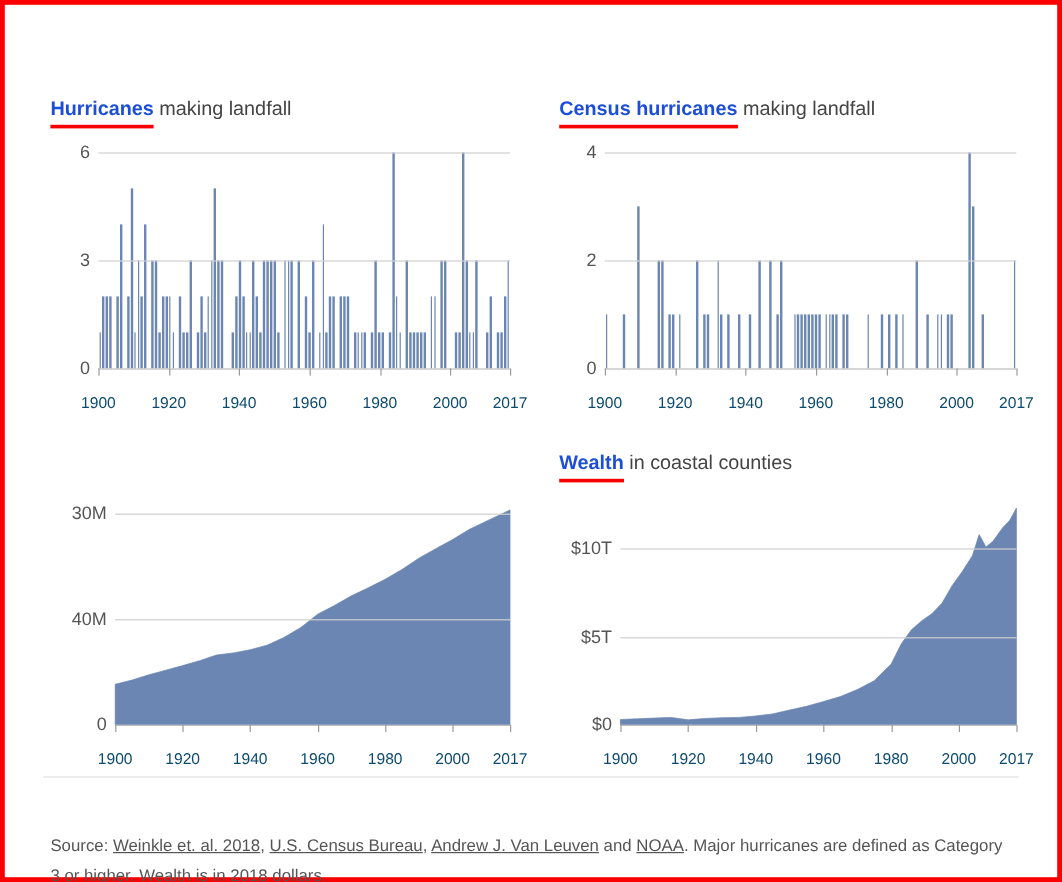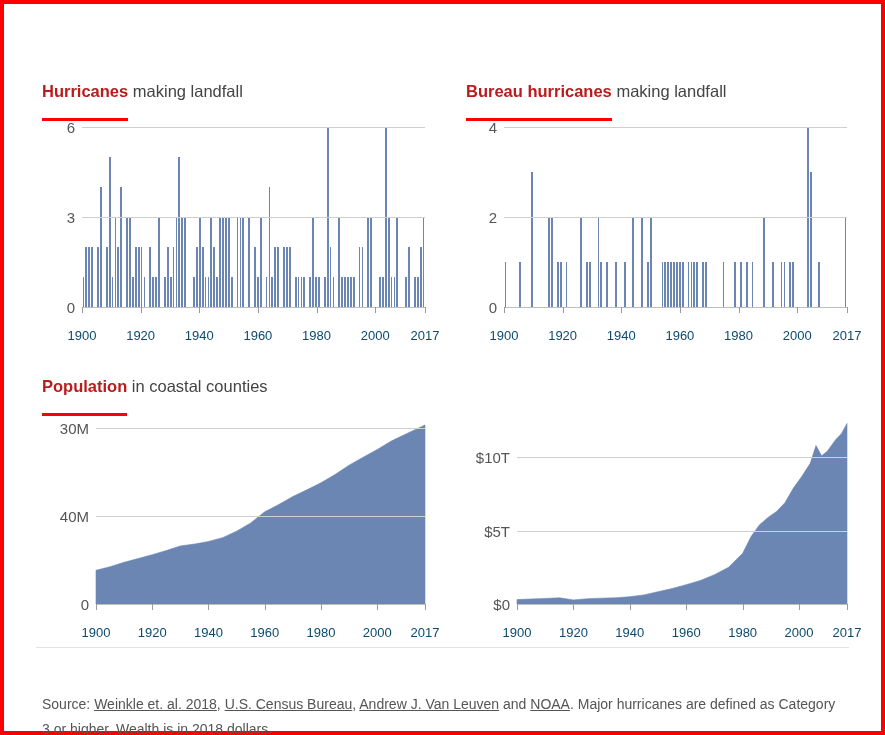--- a/index.html
+++ b/index.html
@@ -51,23 +51,23 @@
   }
   .panel-title {
     font-size: 16.5px;
     color: #3c3c3c;
     white-space: nowrap;
     font-family: "Liberation Sans", sans-serif;
     line-height: 18px;
   }
   .panel-title .kw {
     font-weight: bold;
-    color: #b91c1c;
+    color: #1d4ed8;
     border-bottom: 3px solid #fb0000;
-    padding-bottom: 18px;
+    padding-bottom: 4px;
     display: inline-block;
   }
   .panel-title .rest {
     color: #444444;
   }
 
   
   .plot {
     position: absolute;
     box-sizing: border-box;
@@ -279,21 +279,21 @@
             <div class="xtick" style="left: 293.162px;"></div>
             <div class="xlabel" style="left: 293.162px;">2000</div>
             <div class="xtick" style="left: 343px;"></div>
             <div class="xlabel" style="left: 343px;">2017</div>
           </div>
         </div>
     </div>
 
     <div class="panel" style="left:462px; top:78px; width:400px;">
       <div class="panel-title">
-        <span class="kw">Bureau hurricanes</span><span class="rest"> making landfall</span>
+        <span class="kw">Census hurricanes</span><span class="rest"> making landfall</span>
       </div>
     </div>
     <div class="plot" id="plot-major-hurricanes" style="left:500px; top:123px; width:343px; height:180px;">
       <div class="bars">
           <div class="bar" style="left: 0.552288px; width: 1.8022px; height: 45px; background: rgb(107, 134, 179);"></div>
           <div class="bar" style="left: 15.0862px; width: 1.8022px; height: 45px; background: rgb(107, 134, 179);"></div>
           <div class="bar" style="left: 26.7133px; width: 1.8022px; height: 135px; background: rgb(107, 134, 179);"></div>
           <div class="bar" style="left: 44.154px; width: 1.8022px; height: 90px; background: rgb(107, 134, 179);"></div>
           <div class="bar" style="left: 47.0608px; width: 1.8022px; height: 90px; background: rgb(107, 134, 179);"></div>
           <div class="bar" style="left: 52.8743px; width: 1.8022px; height: 45px; background: rgb(107, 134, 179);"></div>
@@ -360,25 +360,20 @@
             <div class="xtick" style="left: 234.53px;"></div>
             <div class="xlabel" style="left: 234.53px;">1980</div>
             <div class="xtick" style="left: 293.162px;"></div>
             <div class="xlabel" style="left: 293.162px;">2000</div>
             <div class="xtick" style="left: 343px;"></div>
             <div class="xlabel" style="left: 343px;">2017</div>
           </div>
         </div>
     </div>
 
-    <div class="panel" style="left:38px; top:373px; width:400px;">
-      <div class="panel-title">
-        <span class="kw">Population</span><span class="rest"> in coastal counties</span>
-      </div>
-    </div>
     <div class="plot" id="plot-population" style="left:92px; top:418px; width:329px; height:182px;">
       <div class="areawrap">
           <svg width="329" height="182" class="areasvg">
             <path d="M0.00,148.24 L14.06,144.72 L28.12,140.32 L42.18,136.50 L56.24,132.68 L70.30,128.57 L84.36,123.88 L98.42,122.12 L112.48,119.47 L126.54,115.66 L140.60,109.20 L154.66,100.98 L168.72,89.83 L182.78,82.49 L196.84,74.56 L210.90,67.81 L224.96,60.76 L239.02,52.55 L253.08,43.15 L267.14,35.23 L281.20,27.59 L295.26,19.08 L309.32,12.33 L329.00,2.94 L329.00,182 L0.00,182 Z" fill="#6b86b3" stroke="#6b86b3" stroke-width="0.6"></path>
           </svg>
         </div>
       <div class="axis-layer">
           <div class="gridline baseline" style="top: 182px;"></div>
           <div class="ylabel" style="top: 182px;">0</div>
           <div class="gridline" style="top: 93.9355px;"></div>
@@ -397,20 +392,25 @@
             <div class="xtick" style="left: 224.957px;"></div>
             <div class="xlabel" style="left: 224.957px;">1980</div>
             <div class="xtick" style="left: 281.197px;"></div>
             <div class="xlabel" style="left: 281.197px;">2000</div>
             <div class="xtick" style="left: 329px;"></div>
             <div class="xlabel" style="left: 329px;">2017</div>
           </div>
         </div>
     </div>
 
+    <div class="panel" style="left:462px; top:373px; width:400px;">
+      <div class="panel-title">
+        <span class="kw">Wealth</span><span class="rest"> in coastal counties</span>
+      </div>
+    </div>
     <div class="plot" id="plot-wealth" style="left:513px; top:418px; width:330px; height:182px;">
       <div class="areawrap">
           <svg width="330" height="182" class="areasvg">
             <path d="M0.00,177.60 L14.10,177.01 L28.21,176.42 L42.31,175.84 L56.41,177.89 L70.51,176.72 L84.62,176.13 L98.72,175.84 L112.82,174.66 L126.92,172.90 L141.03,169.67 L155.13,166.59 L169.23,162.63 L183.33,158.52 L197.44,152.65 L211.54,145.31 L225.64,131.36 L234.10,114.48 L242.56,102.74 L251.03,95.40 L259.49,89.53 L267.95,80.73 L276.41,66.05 L284.87,54.31 L293.33,41.10 L298.97,23.48 L304.62,33.76 L310.26,29.35 L318.72,17.61 L324.36,11.74 L330.00,1.47 L330.00,182 L0.00,182 Z" fill="#6b86b3" stroke="#6b86b3" stroke-width="0.6"></path>
           </svg>
         </div>
       <div class="axis-layer">
           <div class="gridline baseline" style="top: 182px;"></div>
           <div class="ylabel" style="top: 182px;">$0</div>
           <div class="gridline" style="top: 108.613px;"></div>

